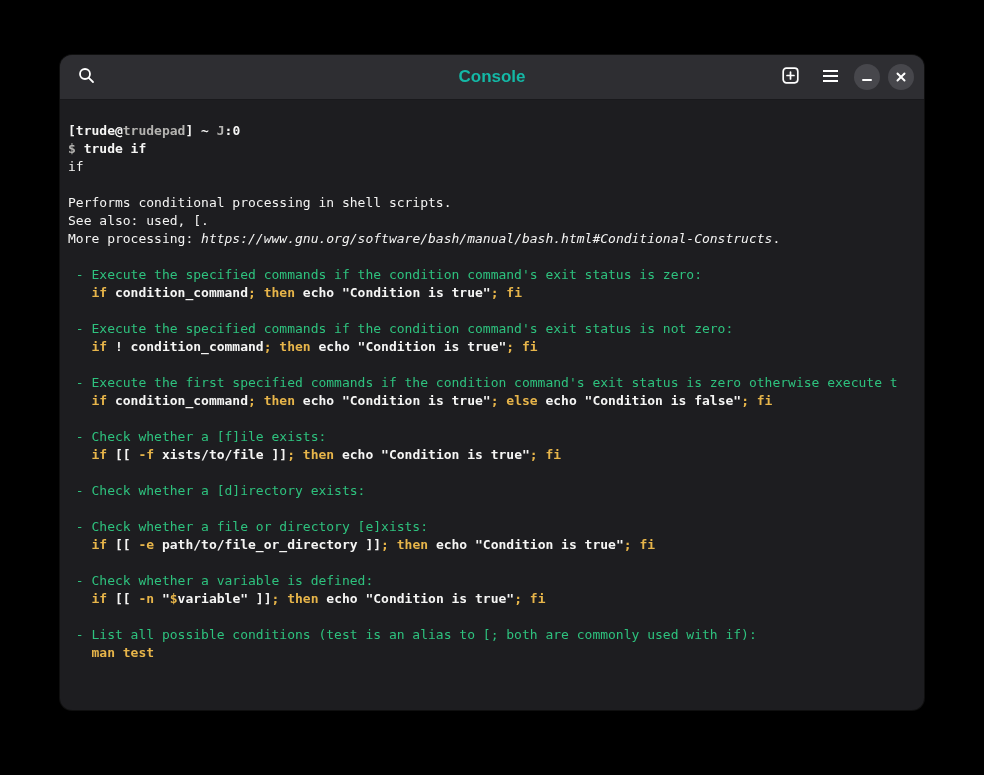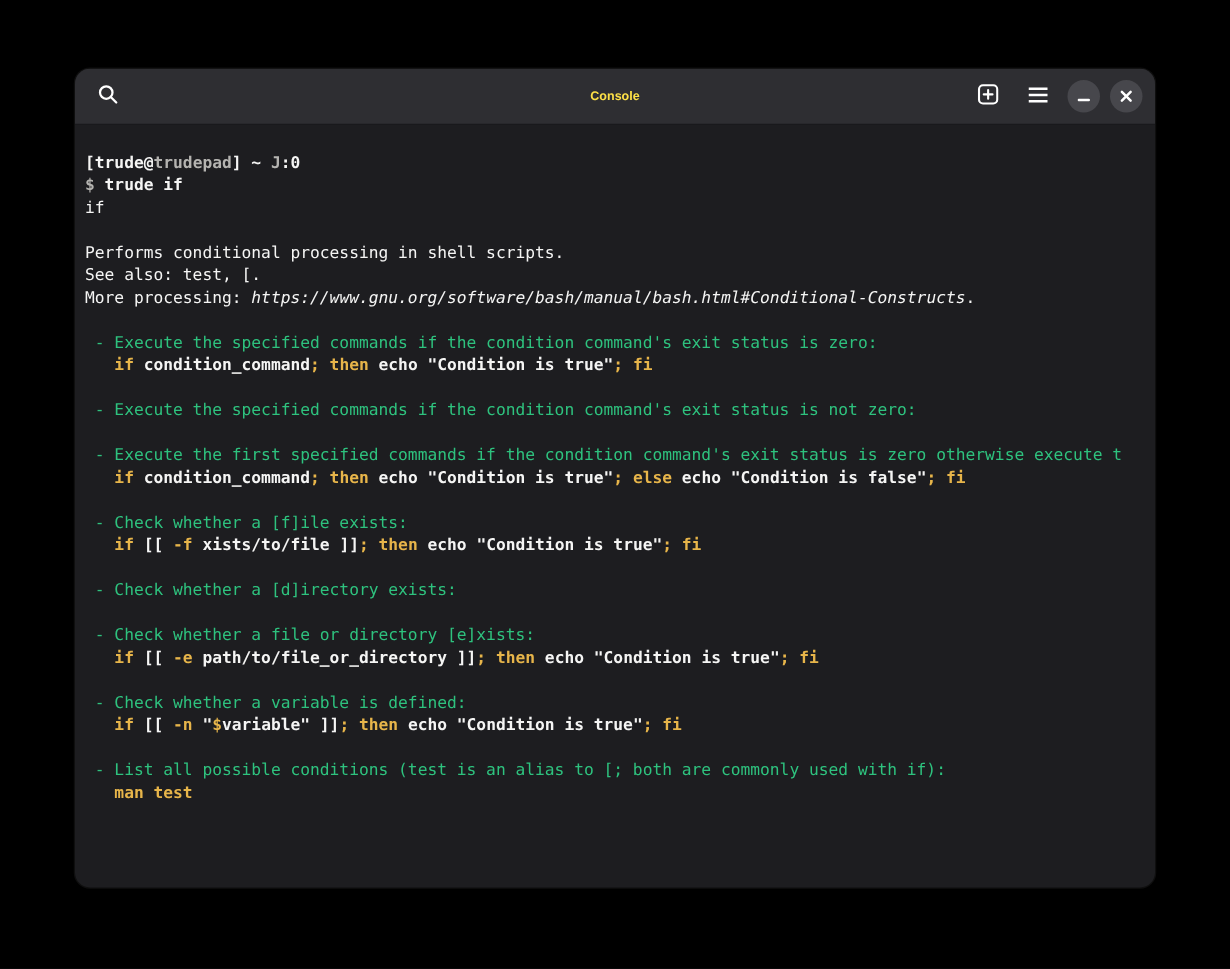--- a/index.html
+++ b/index.html
@@ -12,22 +12,22 @@
   .window{
     position:absolute;left:60px;top:55px;width:864px;height:655px;
     background:var(--terminal-bg);border-radius:12px;overflow:hidden;
     box-shadow:0 0 0 1px rgba(255,255,255,0.06),0 8px 30px rgba(0,0,0,0.8);
   }
   .titlebar{
     height:45px;background:var(--header-bg);display:flex;align-items:center;
     padding:0 10px;position:relative;border-bottom:1px solid #19191c;
   }
   .tb-title{
-    position:absolute;left:0;right:0;text-align:center;color:#fde047;
-    font-weight:bold;font-size:10px;pointer-events:none;
+    position:absolute;left:0;right:0;text-align:center;color:#14b8a6;
+    font-weight:bold;font-size:17px;pointer-events:none;
   }
   .icon-btn{
     width:32px;height:32px;border:none;background:transparent;color:#fff;
     display:flex;align-items:center;justify-content:center;cursor:pointer;border-radius:6px;
   }
   .tb-left{display:flex;align-items:center;z-index:2;}
   .tb-right{display:flex;align-items:center;gap:8px;margin-left:auto;z-index:2;}
   .circle-btn{
     width:26px;height:26px;border-radius:50%;background:var(--btn-bg);
     border:none;color:#fff;display:flex;align-items:center;justify-content:center;cursor:pointer;
@@ -96,27 +96,28 @@
         </span>
       </button>
     </div>
   </div>
   <div class="terminal">
       <div class="line"><span class="seg-w seg-b">[trude@</span><span class="seg-d seg-b">trudepad</span><span class="seg-w seg-b">] ~ </span><span class="seg-d seg-b">J</span><span class="seg-w seg-b">:0</span></div>
       <div class="line"><span class="seg-d seg-b">$ </span><span class="seg-w seg-b">trude if</span></div>
       <div class="line"><span class="seg-w">if</span></div>
       <div class="line"></div>
       <div class="line"><span class="seg-w">Performs conditional processing in shell scripts.</span></div>
-      <div class="line"><span class="seg-w">See also: test, [.</span></div>
+      <div class="line"><span class="seg-w">See also: used, [.</span></div>
       <div class="line"><span class="seg-w">More processing: </span><span class="seg-w seg-i">https://www.gnu.org/software/bash/manual/bash.html#Conditional-Constructs</span><span class="seg-w">.</span></div>
       <div class="line"></div>
       <div class="line"><span class="seg-g"> - Execute the specified commands if the condition command's exit status is zero:</span></div>
       <div class="line"><span class="seg-w seg-b">   </span><span class="seg-y seg-b">if</span><span class="seg-w seg-b"> condition_command</span><span class="seg-y seg-b">; then</span><span class="seg-w seg-b"> echo "Condition is true"</span><span class="seg-y seg-b">; fi</span></div>
       <div class="line"></div>
       <div class="line"><span class="seg-g"> - Execute the specified commands if the condition command's exit status is not zero:</span></div>
+      <div class="line"><span class="seg-w seg-b">   </span><span class="seg-y seg-b">if</span><span class="seg-w seg-b"> ! condition_command</span><span class="seg-y seg-b">; then</span><span class="seg-w seg-b"> echo "Condition is true"</span><span class="seg-y seg-b">; fi</span></div>
       <div class="line"></div>
       <div class="line"><span class="seg-g"> - Execute the first specified commands if the condition command's exit status is zero otherwise execute t</span></div>
       <div class="line"><span class="seg-w seg-b">   </span><span class="seg-y seg-b">if</span><span class="seg-w seg-b"> condition_command</span><span class="seg-y seg-b">; then</span><span class="seg-w seg-b"> echo "Condition is true"</span><span class="seg-y seg-b">; else</span><span class="seg-w seg-b"> echo "Condition is false"</span><span class="seg-y seg-b">; fi</span></div>
       <div class="line"></div>
       <div class="line"><span class="seg-g"> - Check whether a [f]ile exists:</span></div>
       <div class="line"><span class="seg-w seg-b">   </span><span class="seg-y seg-b">if</span><span class="seg-w seg-b"> [[ </span><span class="seg-y seg-b">-f</span><span class="seg-w seg-b"> xists/to/file ]]</span><span class="seg-y seg-b">; then</span><span class="seg-w seg-b"> echo "Condition is true"</span><span class="seg-y seg-b">; fi</span></div>
       <div class="line"></div>
       <div class="line"><span class="seg-g"> - Check whether a [d]irectory exists:</span></div>
       <div class="line"></div>
       <div class="line"><span class="seg-g"> - Check whether a file or directory [e]xists:</span></div>

